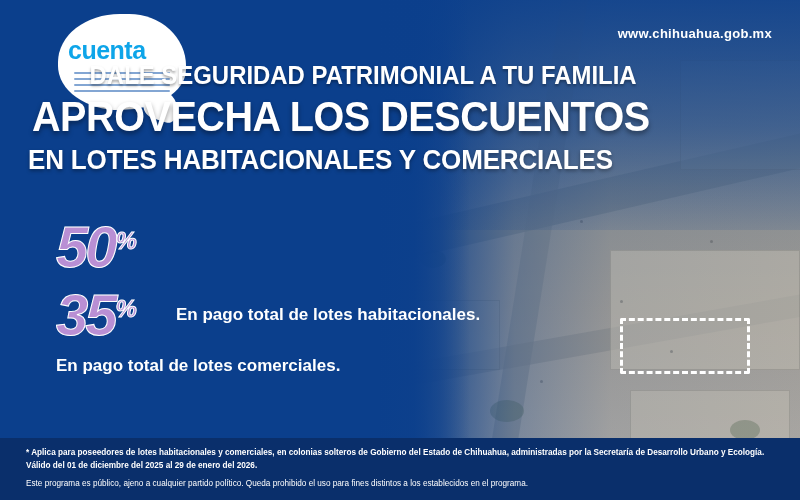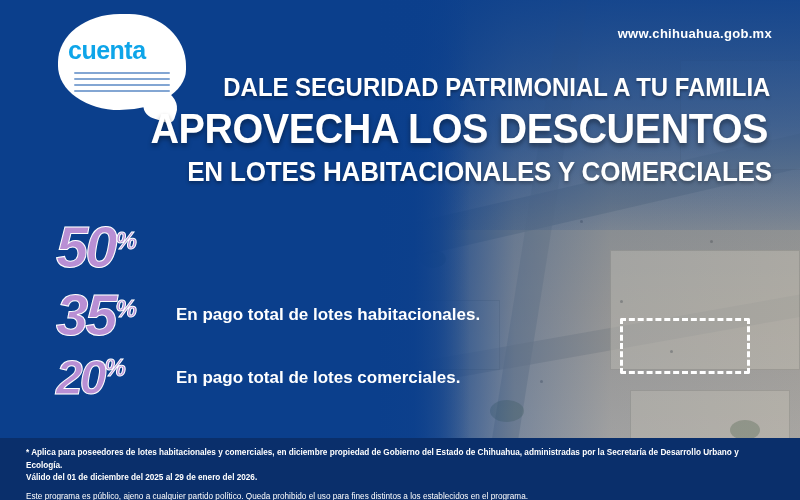--- a/index.html
+++ b/index.html
@@ -138,23 +138,23 @@
     right: 28px; top: 26px;
     color: #ffffff;
     font-size: 13px;
     font-weight: 700;
     letter-spacing: .3px;
   }
 
   
   .headline {
     position: absolute;
-    left: 0; top: 72px;
+    left: 0; top: 60px;
     width: 800px;
-    text-align: right;
+    text-align: left;
     color: #ffffff;
     text-transform: uppercase;
     font-weight: 700;
     font-family: "Liberation Sans", sans-serif;
   }
   .head1 {
     font-size: 26px;
     letter-spacing: 0px;
     transform: scaleX(0.92);
     margin-left: 60px;
@@ -295,28 +295,25 @@
     </div>
 
     <div class="row r35">
       <div class="pct">
         <span class="num">35</span><span class="sym">%</span>
       </div>
       <div class="rowtext italic">En pago total de lotes habitacionales.</div>
     </div>
 
     <div class="row r20">
-      <div class="pct">
-        <span class="num">20</span><span class="sym">%</span>
-      </div>
       <div class="rowtext italic">En pago total de lotes comerciales.</div>
     </div>
 
   </div>
 
   <div class="footer">
-    <div class="line bold">* Aplica para poseedores de lotes habitacionales y comerciales, en diciembre propiedad de Gobierno del Estado de Chihuahua, administradas por la Secretaría de Desarrollo Urbano y Ecología.</div>
+    <div class="line bold">* Aplica para poseedores de lotes habitacionales y comerciales, en colonias solteros de Gobierno del Estado de Chihuahua, administradas por la Secretaría de Desarrollo Urbano y Ecología.</div>
     <div class="line bold">Válido del 01 de diciembre del 2025 al 29 de enero del 2026.</div>
     <div class="gap"></div>
     <div class="line">Este programa es público, ajeno a cualquier partido político. Queda prohibido el uso para fines distintos a los establecidos en el programa.</div>
   </div>
 
 </div>
 
 </body></html>

